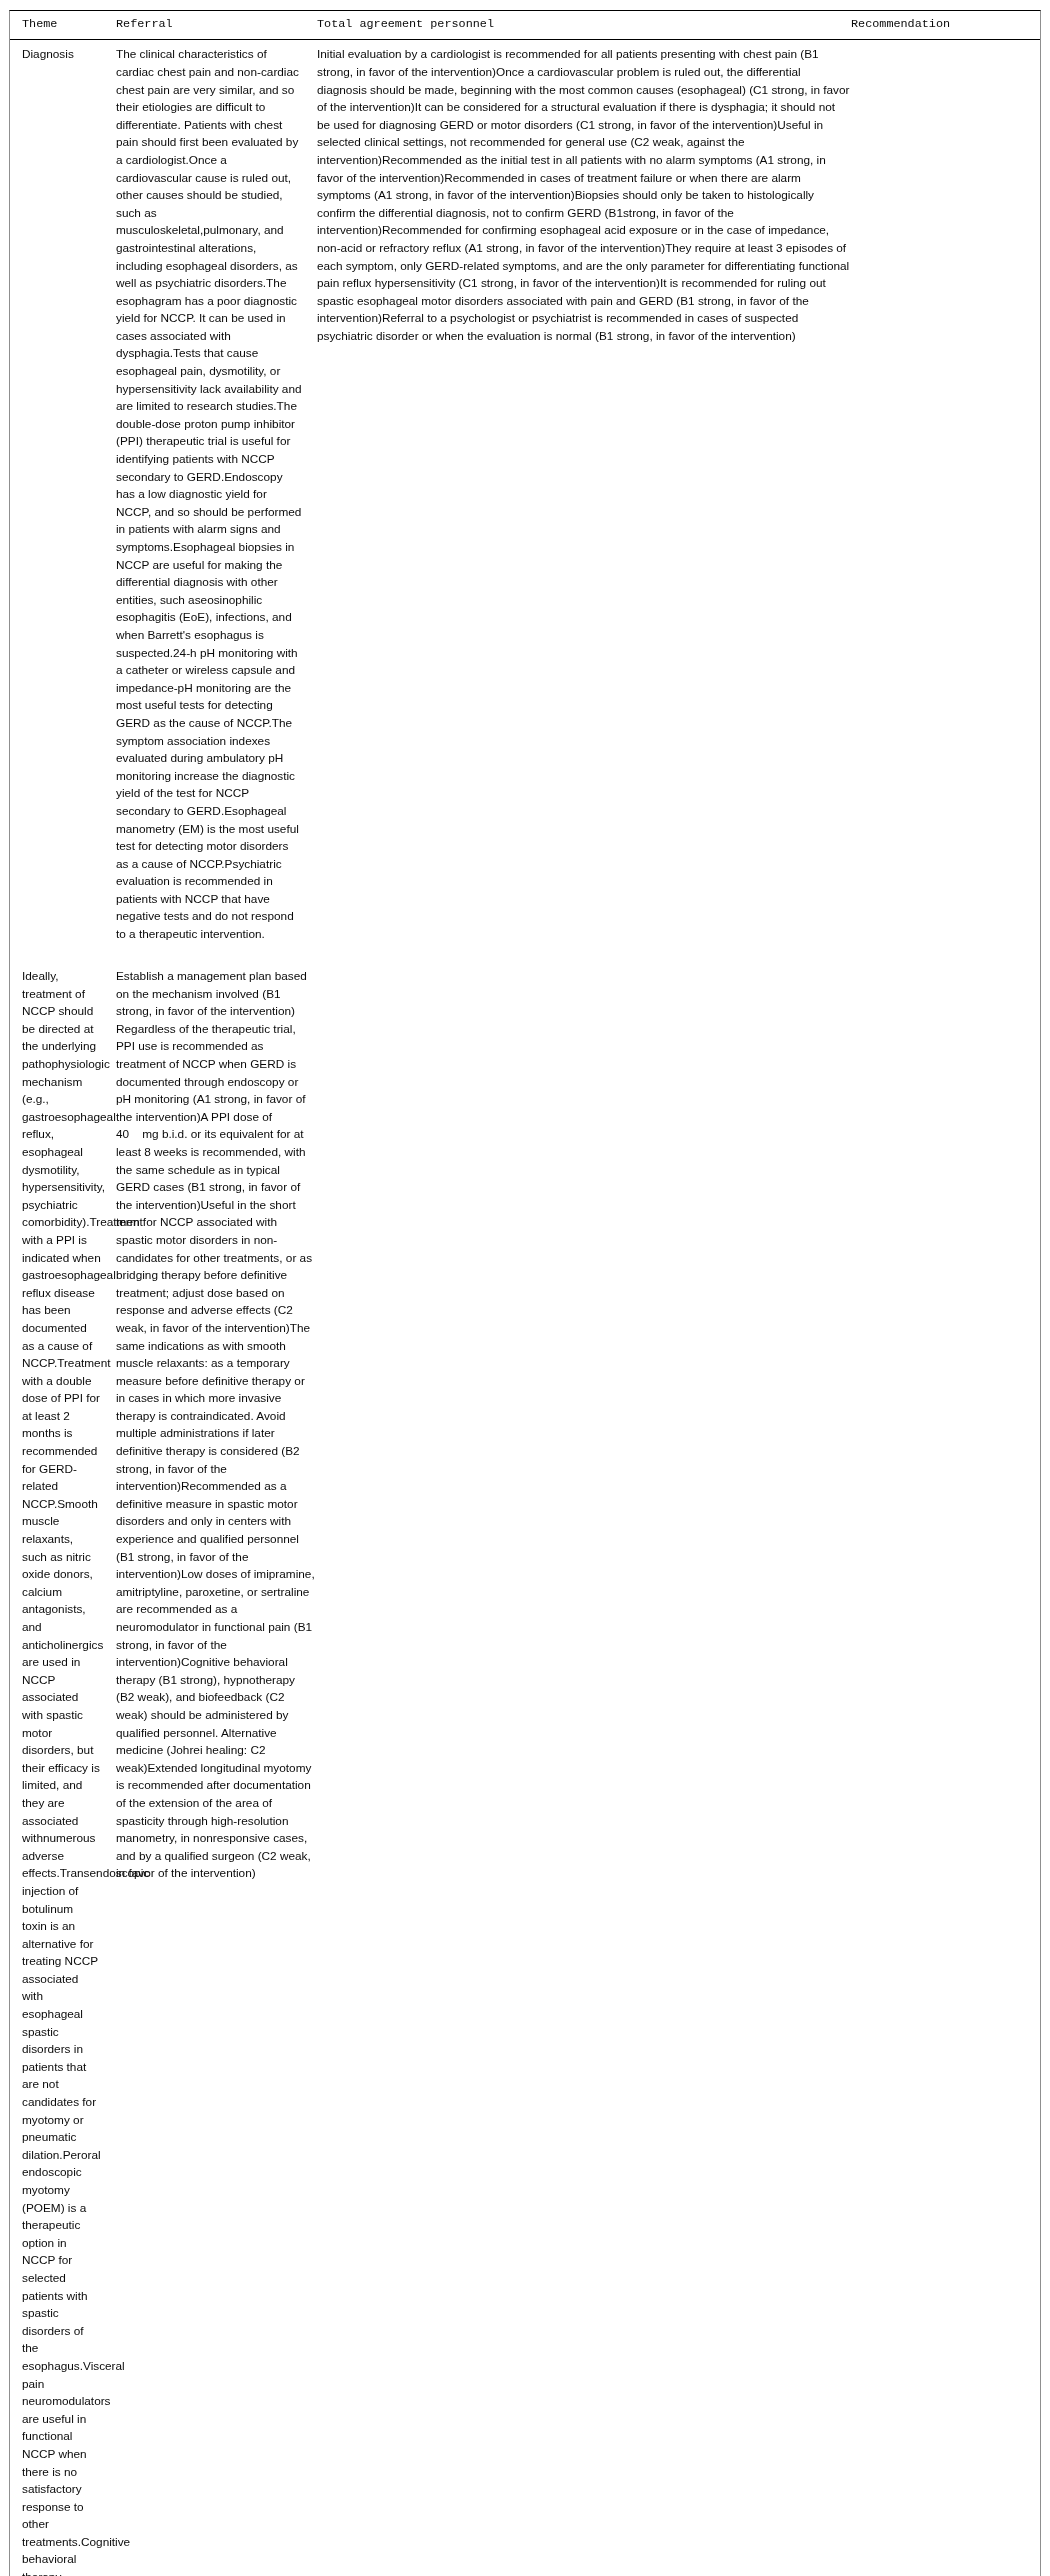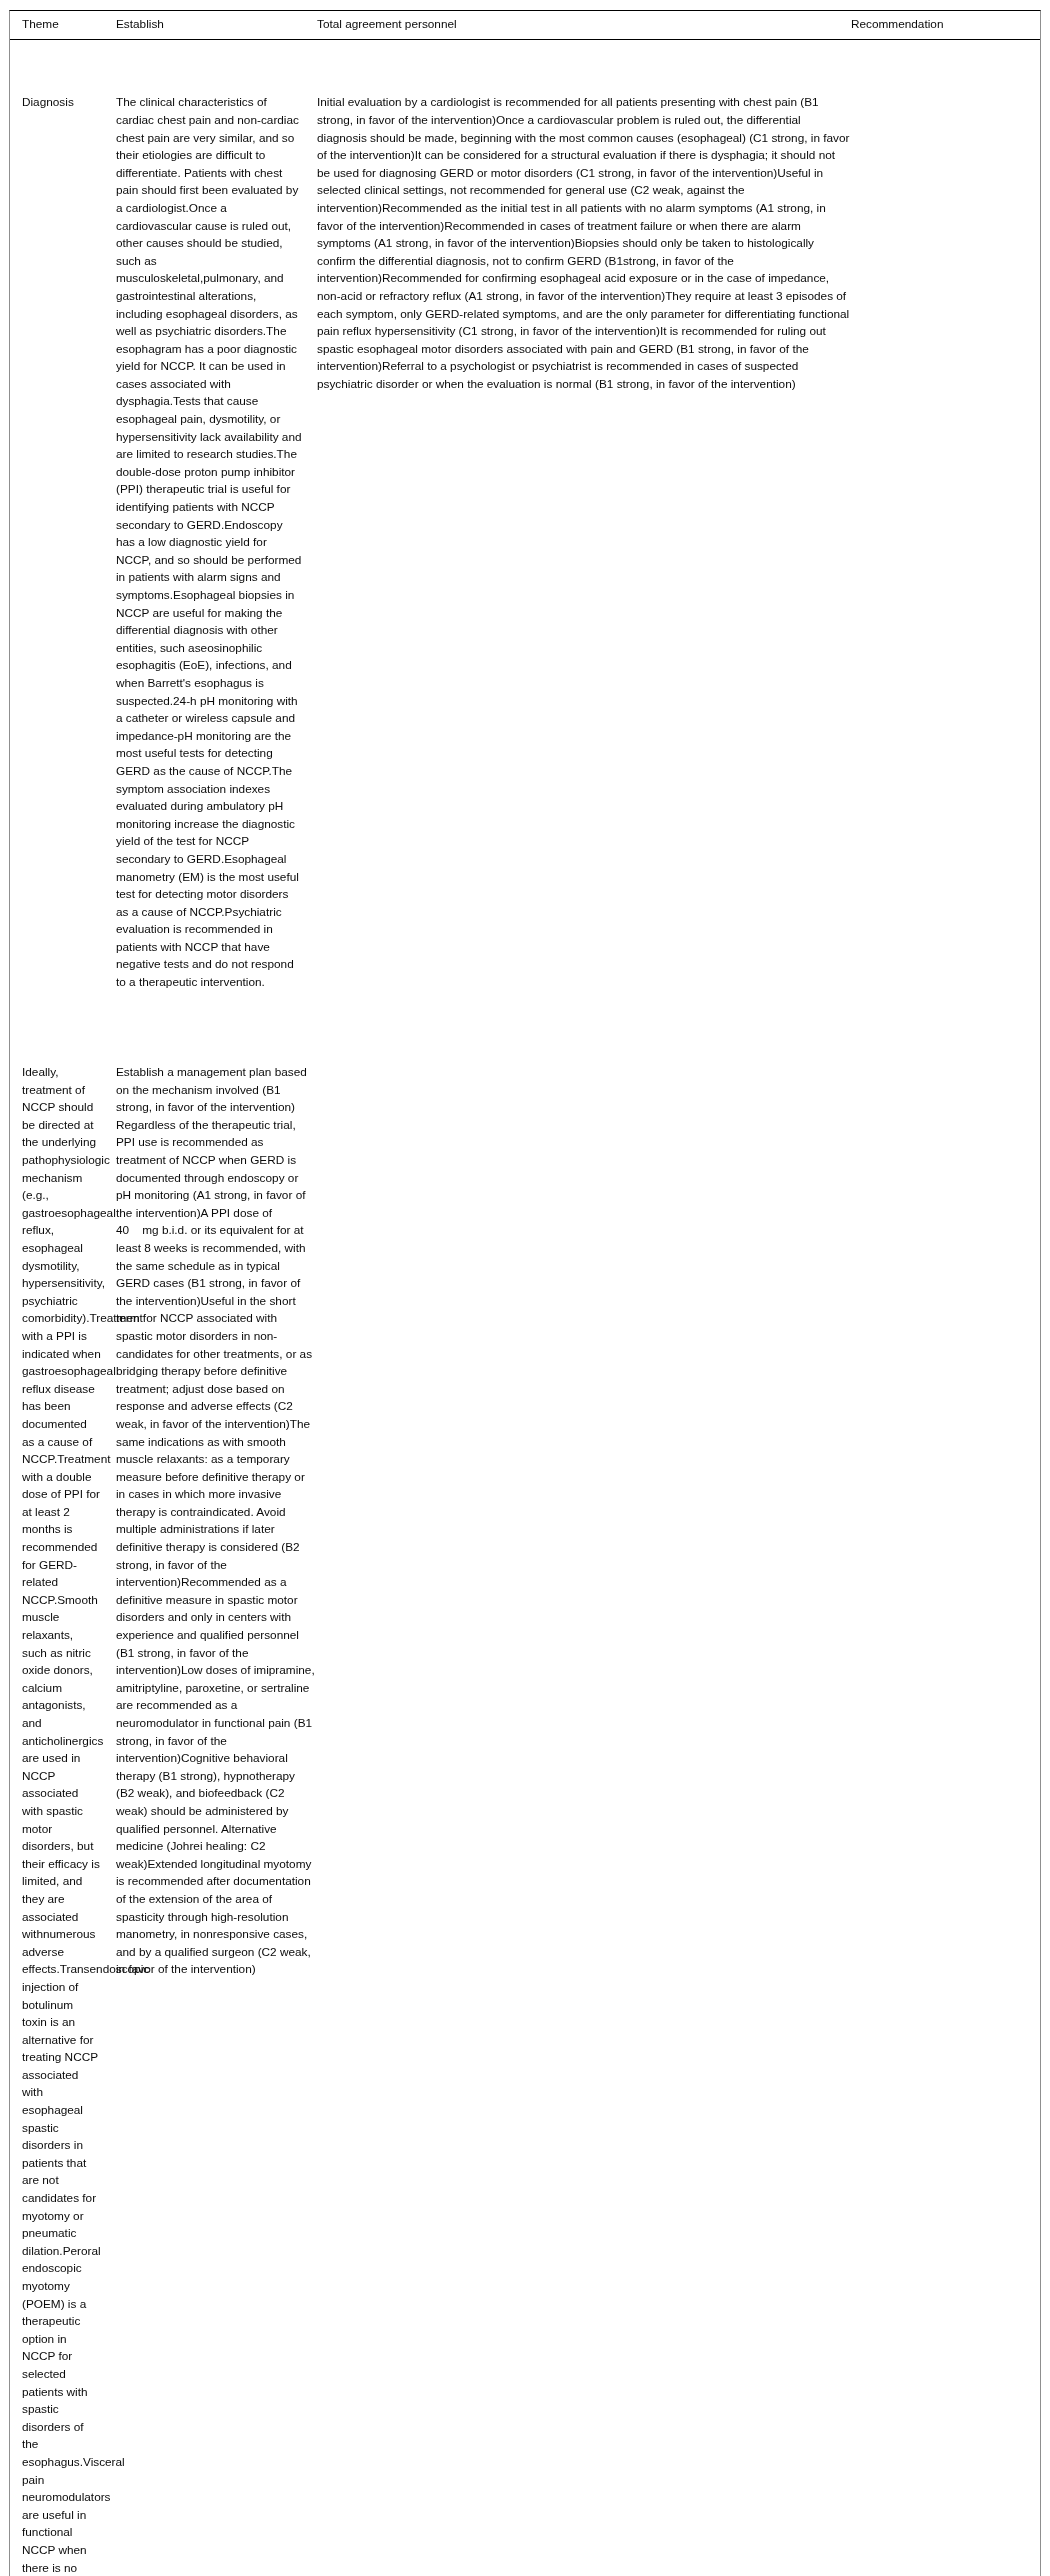--- a/index.html
+++ b/index.html
@@ -33,50 +33,50 @@
     padding-right: 1.7px;
   }
   .thead {
     border-bottom: 1.7px solid #000000;
     padding-top: 5px;
     padding-bottom: 5.9px;
   }
   .th {
     font-weight: normal;
     white-space: nowrap;
+    font-family: Liberation Mono, monospace;
   }
   .trow {
     padding-top: 5.9px;
   }
   .trow + .trow {
     margin-top: 18.5px;
   }
   .td {
     box-sizing: border-box;
     vertical-align: top;
-    margin-top: 48px;
   }
   .td-statement {
     padding-right: 15px;
   }
   .td-agreement {
     padding-right: 8.4px;
   }
   .td-recommendation {
     padding-right: 0.8px;
   }
 </style>
 </head>
 <body>
 
 <div class="tbl">
 
   <div class="grid thead">
     <div class="th">Theme</div>
-    <div class="th">Establish</div>
+    <div class="th">Referral</div>
     <div class="th">Total agreement personnel</div>
     <div class="th">Recommendation</div>
   </div>
 
   <div class="grid trow">
     <div class="td td-theme">Diagnosis</div>
     <div class="td td-statement">The clinical characteristics of cardiac chest pain and non-cardiac chest pain are very similar, and so their etiologies are difficult to differentiate. Patients with chest pain should first been evaluated by a cardiologist.Once a cardiovascular cause is ruled out, other causes should be studied, such as musculoskeletal,pulmonary, and gastrointestinal alterations, including esophageal disorders, as well as psychiatric disorders.The esophagram has a poor diagnostic yield for NCCP. It can be used in cases associated with dysphagia.Tests that cause esophageal pain, dysmotility, or hypersensitivity lack availability and are limited to research studies.The double-dose proton pump inhibitor (PPI) therapeutic trial is useful for identifying patients with NCCP secondary to GERD.Endoscopy has a low diagnostic yield for NCCP, and so should be performed in patients with alarm signs and symptoms.Esophageal biopsies in NCCP are useful for making the differential diagnosis with other entities, such aseosinophilic esophagitis (EoE), infections, and when Barrett's esophagus is suspected.24-h pH monitoring with a catheter or wireless capsule and impedance-pH monitoring are the most useful tests for detecting GERD as the cause of NCCP.The symptom association indexes evaluated during ambulatory pH monitoring increase the diagnostic yield of the test for NCCP secondary to GERD.Esophageal manometry (EM) is the most useful test for detecting motor disorders as a cause of NCCP.Psychiatric evaluation is recommended in patients with NCCP that have negative tests and do not respond to a therapeutic intervention.</div>
     <div class="td td-recommendation">Initial evaluation by a cardiologist is recommended for all patients presenting with chest pain (B1 strong, in favor of the intervention)Once a cardiovascular problem is ruled out, the differential diagnosis should be made, beginning with the most common causes (esophageal) (C1 strong, in favor of the intervention)It can be considered for a structural evaluation if there is dysphagia; it should not be used for diagnosing GERD or motor disorders (C1 strong, in favor of the intervention)Useful in selected clinical settings, not recommended for general use (C2 weak, against the intervention)Recommended as the initial test in all patients with no alarm symptoms (A1 strong, in favor of the intervention)Recommended in cases of treatment failure or when there are alarm symptoms (A1 strong, in favor of the intervention)Biopsies should only be taken to histologically confirm the differential diagnosis, not to confirm GERD (B1strong, in favor of the intervention)Recommended for confirming esophageal acid exposure or in the case of impedance, non-acid or refractory reflux (A1 strong, in favor of the intervention)They require at least 3 episodes of each symptom, only GERD-related symptoms, and are the only parameter for differentiating functional pain reflux hypersensitivity (C1 strong, in favor of the intervention)It is recommended for ruling out spastic esophageal motor disorders associated with pain and GERD (B1 strong, in favor of the intervention)Referral to a psychologist or psychiatrist is recommended in cases of suspected psychiatric disorder or when the evaluation is normal (B1 strong, in favor of the intervention)</div>
   </div>
 

